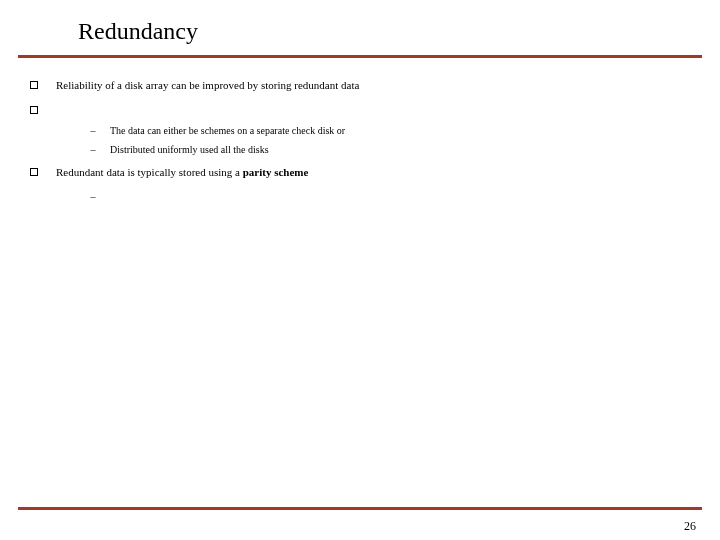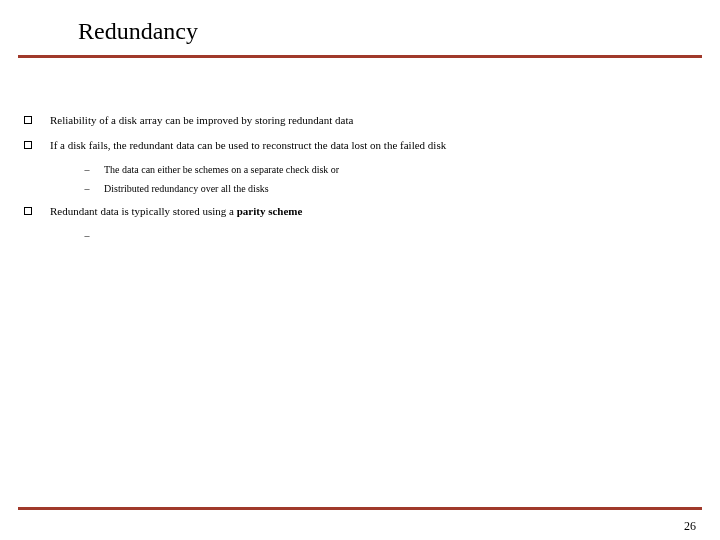--- a/index.html
+++ b/index.html
@@ -31,25 +31,24 @@
     }
     .hr-bottom {
       height: 3px;
       background: #a0392a;
       position: absolute;
       bottom: 30px;
       left: 18px;
       right: 18px;
     }
     .content {
-      padding: 12px 30px 0 24px;
+      padding: 12px 30px 0 30px;
       font-size: 11px;
       line-height: 1.35;
       color: #000;
-      margin-top: 35px;
     }
     .bullet-row {
       display: flex;
       align-items: flex-start;
       margin: 8px 0 10px 0;
     }
     .sq {
       width: 8px;
       height: 8px;
       border: 1.2px solid #000;
@@ -90,31 +89,30 @@
 
   <div class="content">
 
     <div class="bullet-row">
       <span class="sq"></span>
       <span>Reliability of a disk array can be improved by storing redundant data</span>
     </div>
 
     <div class="bullet-row">
       <span class="sq"></span>
-      <span>If a disk fails, the redundant data can be used to reconstruct the data lost on the failed disk</span>
     </div>
 
     <div class="sub-row">
       <span class="dash">–</span>
       <span>The data can either be schemes on a separate check disk or</span>
     </div>
 
     <div class="sub-row">
       <span class="dash">–</span>
-      <span>Distributed redundancy over all the disks</span>
+      <span>Distributed uniformly used all the disks</span>
     </div>
 
     <div class="bullet-row">
       <span class="sq"></span>
       <span>
         <span>Redundant data is typically stored using a </span><span class="bold">parity scheme</span>
       </span>
     </div>
 
     <div class="sub-row">

